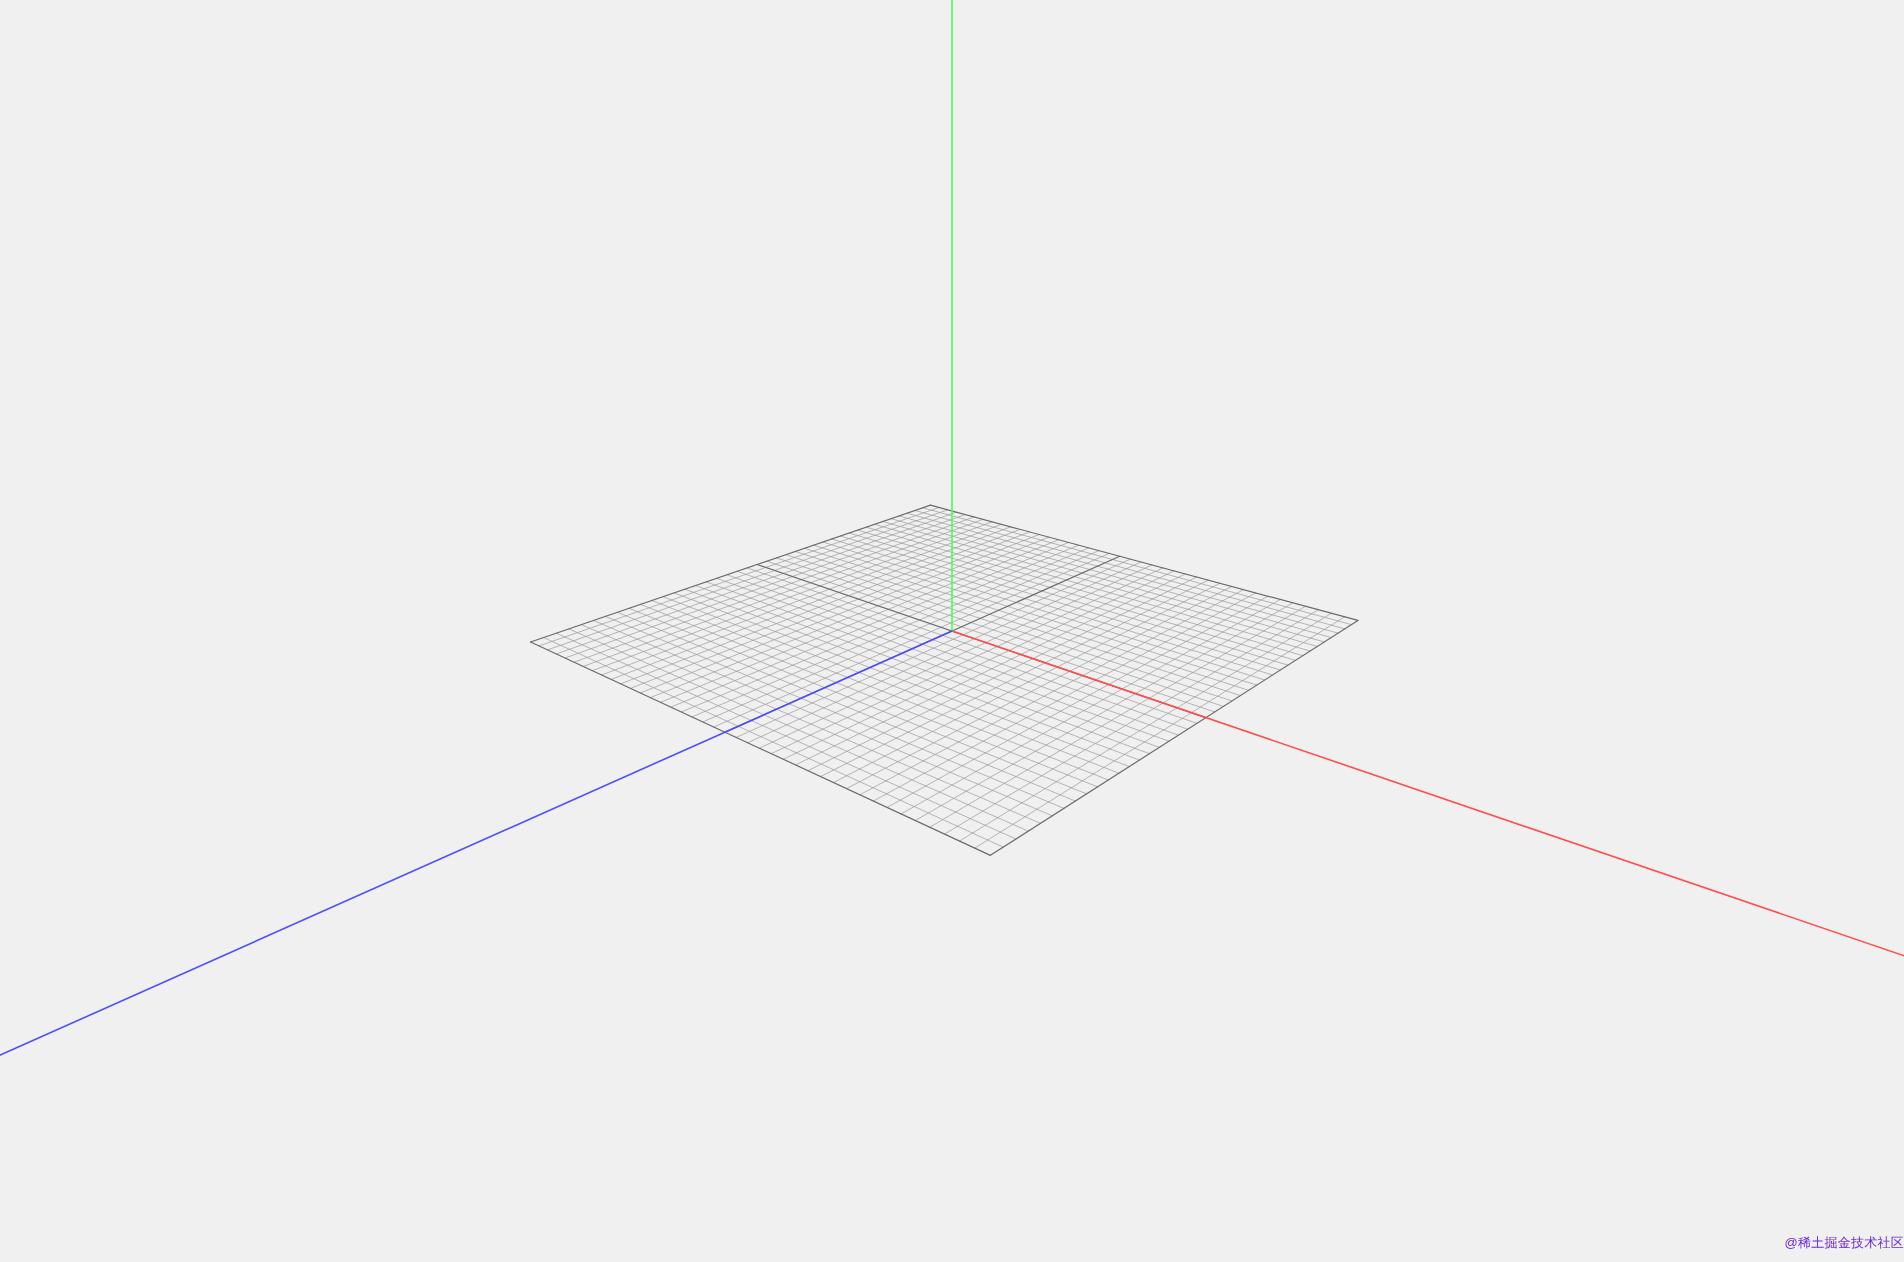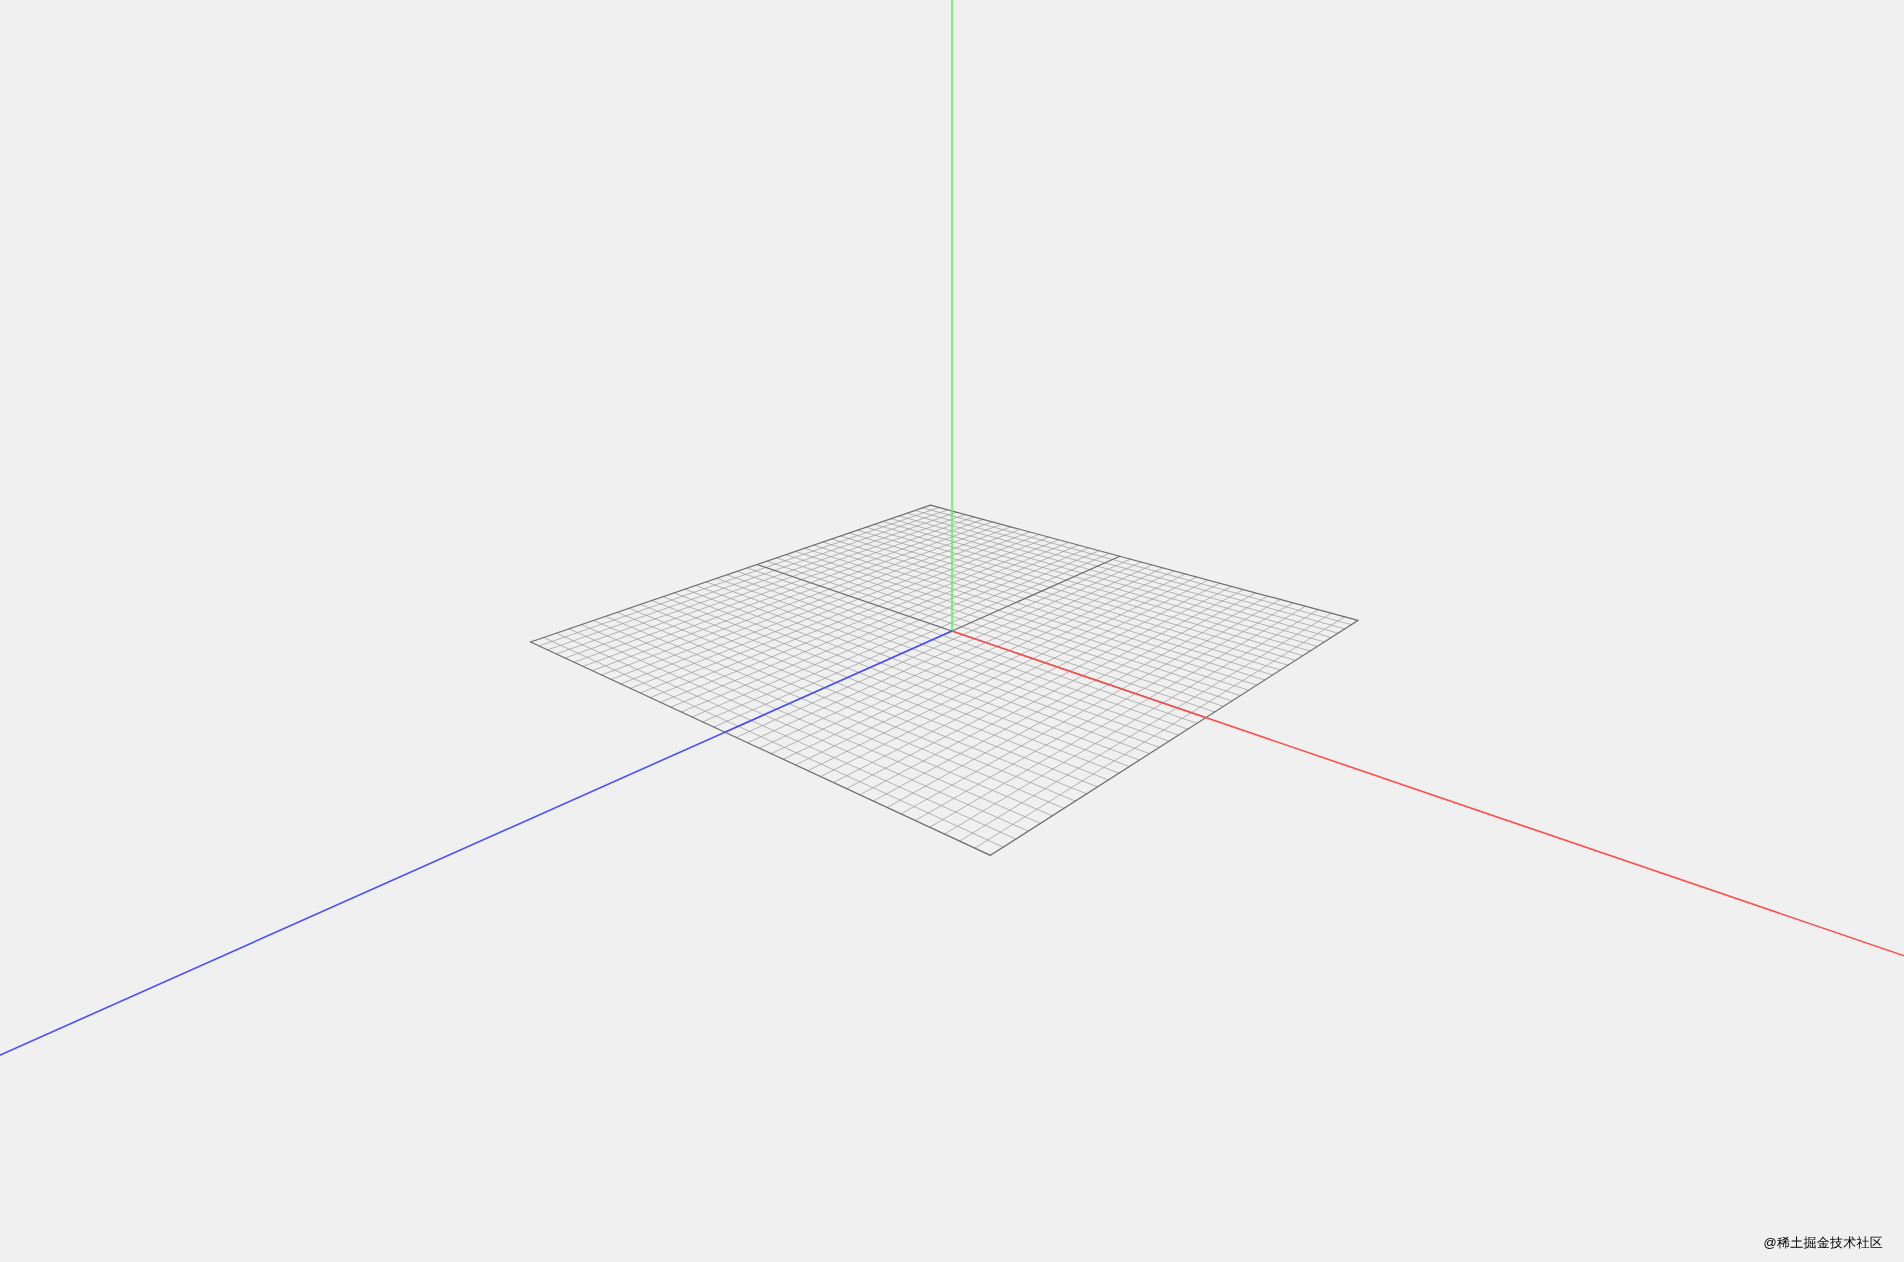--- a/index.html
+++ b/index.html
@@ -17,24 +17,24 @@
     }
     .scene {
       position: absolute;
       top: 0;
       left: 0;
       width: 100%;
       height: 100%;
     }
     .watermark {
       position: absolute;
-      right: 21px;
+      right: 0;
       bottom: 10px;
       font-size: 13px;
-      color: #000000;
+      color: #6d28d9;
       letter-spacing: 0.02em;
       user-select: none;
     }
   </style>
 </head>
 <body>
 
 <div class="viewport">
   <svg class="scene" viewBox="0 0 1904 1262" preserveAspectRatio="xMidYMid meet">
     <g id="grid-minor">

